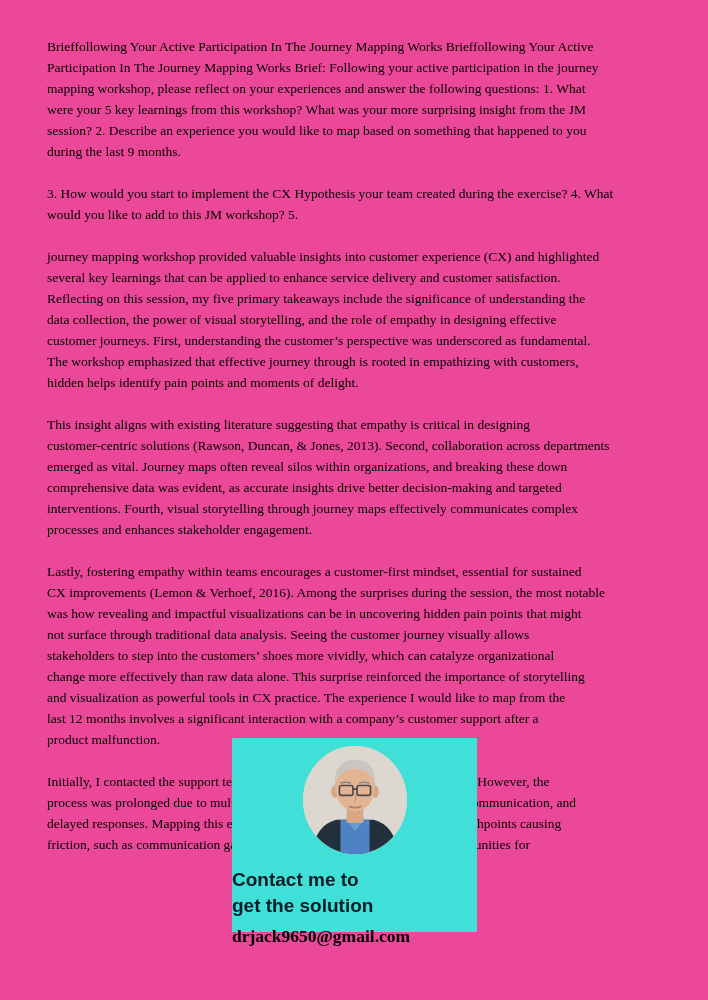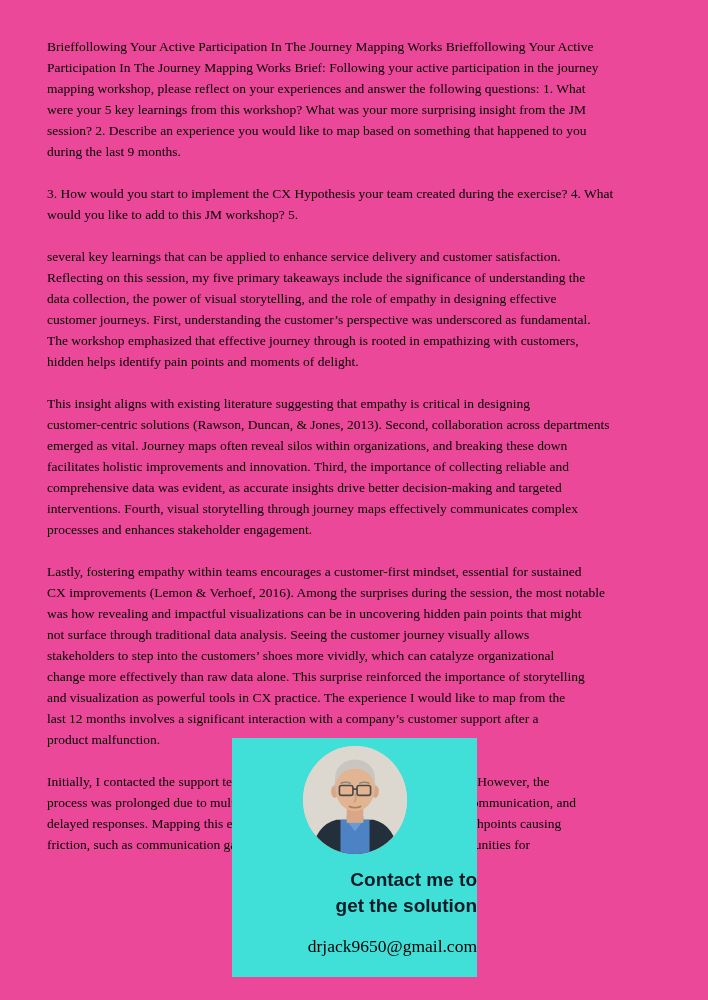--- a/index.html
+++ b/index.html
@@ -29,22 +29,22 @@
   .line {
     white-space: nowrap;
     line-height: 21px;
     height: 21px;
   }
   .overlay {
     position: absolute;
     left: 232px;
     top: 738px;
     width: 245px;
-    height: 239px;
-    text-align: right;
+    height: 194px;
+    text-align: left;
     box-sizing: border-box;
   }
   .avatar {
     width: 104px;
     height: 108px;
     margin: 8px auto 0 auto;
     border-radius: 50%;
     overflow: hidden;
     background: #dcd7cf;
   }
@@ -53,23 +53,23 @@
   }
   .overlay-heading {
     font-family: "Liberation Sans", sans-serif;
     font-weight: bold;
     font-size: 19px;
     line-height: 26px;
     margin-top: 13px;
   }
   .overlay-email {
     font-family: "Liberation Serif", serif;
-    font-weight: normal;
+    font-weight: bold;
     font-size: 17.5px;
-    margin-top: 17px;
+    margin-top: 7px;
   }
 </style>
 </head>
 <body>
 
 <div class="page">
 
   <div class="text-block">
       <div class="para">
         <div class="line">Brieffollowing Your Active Participation In The Journey Mapping Works Brieffollowing Your Active</div>
@@ -77,32 +77,32 @@
         <div class="line">mapping workshop, please reflect on your experiences and answer the following questions: 1. What</div>
         <div class="line">were your 5 key learnings from this workshop? What was your more surprising insight from the JM</div>
         <div class="line">session? 2. Describe an experience you would like to map based on something that happened to you</div>
         <div class="line">during the last 9 months.</div>
       </div>
       <div class="para">
         <div class="line">3. How would you start to implement the CX Hypothesis your team created during the exercise? 4. What</div>
         <div class="line">would you like to add to this JM workshop? 5.</div>
       </div>
       <div class="para">
+        <div class="line">journey mapping workshop provided valuable insights into customer experience (CX) and highlighted</div>
         <div class="line">several key learnings that can be applied to enhance service delivery and customer satisfaction.</div>
         <div class="line">Reflecting on this session, my five primary takeaways include the significance of understanding the</div>
         <div class="line">data collection, the power of visual storytelling, and the role of empathy in designing effective</div>
         <div class="line">customer journeys. First, understanding the customer’s perspective was underscored as fundamental.</div>
         <div class="line">The workshop emphasized that effective journey through is rooted in empathizing with customers,</div>
         <div class="line">hidden helps identify pain points and moments of delight.</div>
       </div>
       <div class="para">
         <div class="line">This insight aligns with existing literature suggesting that empathy is critical in designing</div>
         <div class="line">customer-centric solutions (Rawson, Duncan, &amp; Jones, 2013). Second, collaboration across departments</div>
         <div class="line">emerged as vital. Journey maps often reveal silos within organizations, and breaking these down</div>
-        <div class="line">facilitates holistic improvements and innovation. Third, the importance of collecting reliable and</div>
         <div class="line">comprehensive data was evident, as accurate insights drive better decision-making and targeted</div>
         <div class="line">interventions. Fourth, visual storytelling through journey maps effectively communicates complex</div>
         <div class="line">processes and enhances stakeholder engagement.</div>
       </div>
       <div class="para">
         <div class="line">Lastly, fostering empathy within teams encourages a customer-first mindset, essential for sustained</div>
         <div class="line">CX improvements (Lemon &amp; Verhoef, 2016). Among the surprises during the session, the most notable</div>
         <div class="line">was how revealing and impactful visualizations can be in uncovering hidden pain points that might</div>
         <div class="line">not surface through traditional data analysis. Seeing the customer journey visually allows</div>
         <div class="line">stakeholders to step into the customers’ shoes more vividly, which can catalyze organizational</div>

